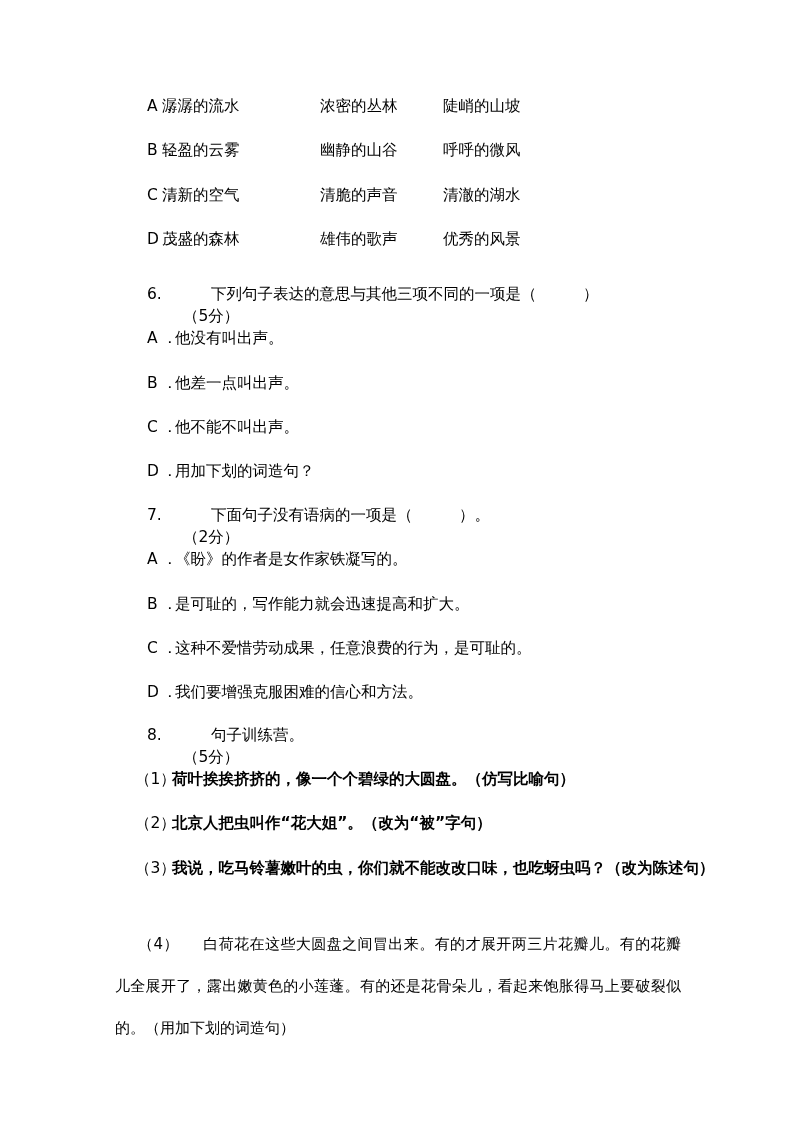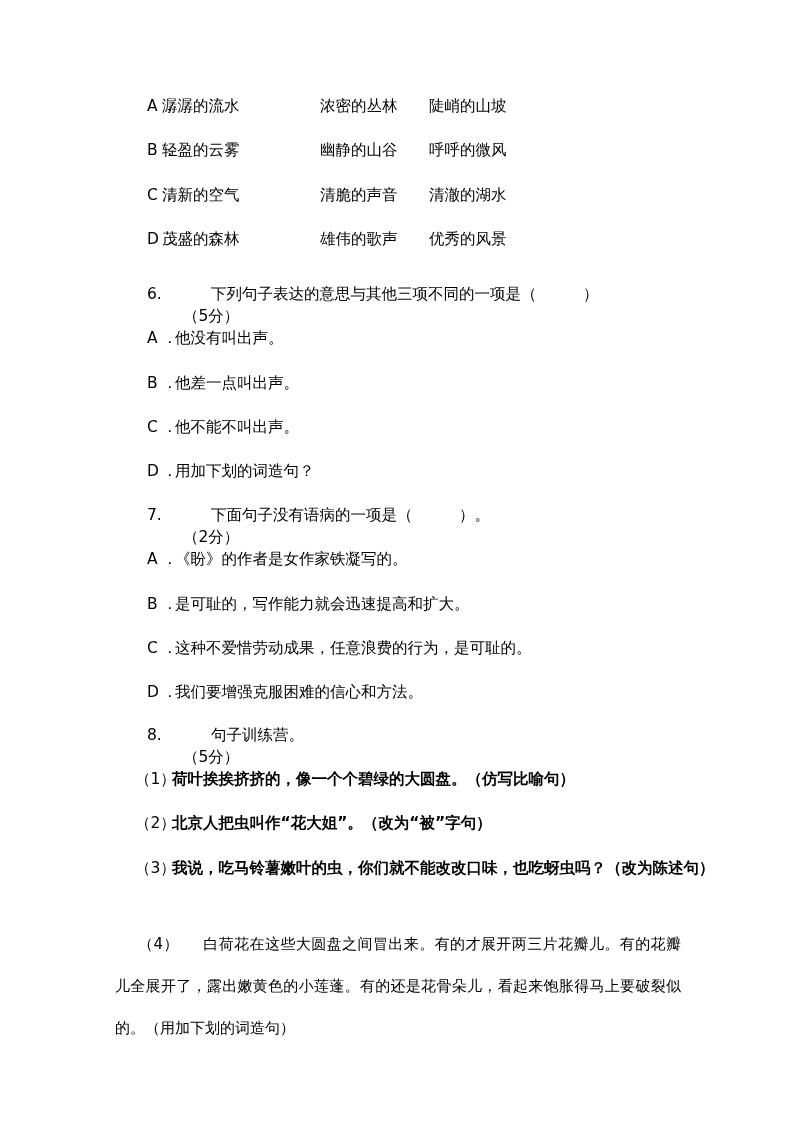--- a/index.html
+++ b/index.html
@@ -19,21 +19,21 @@
     height: 22px;
     line-height: 22px;
     white-space: pre;
   }
   .line > span { position: absolute; top: 0; }
   .letter   { left: 0; }
   .dot      { left: 15px; }
   .opt-text { left: 28px; }
   .c1 { left: 15px; }
   .c2 { left: 160px; margin-left: 13px; }
-  .c3 { left: 282px; }
+  .c3 { left: 296px; }
   .qnum  { left: 0; }
   .qpts  { left: 36px; margin-top: 22px; }
   .qtext { left: 64px; text-align: right; }
   .subline { left: 135px; }
   .snum  { left: 0; }
   .stext { left: 37px; font-weight: bold; }
   .para {
     position: absolute;
     left: 115px;
     top: 923px;

